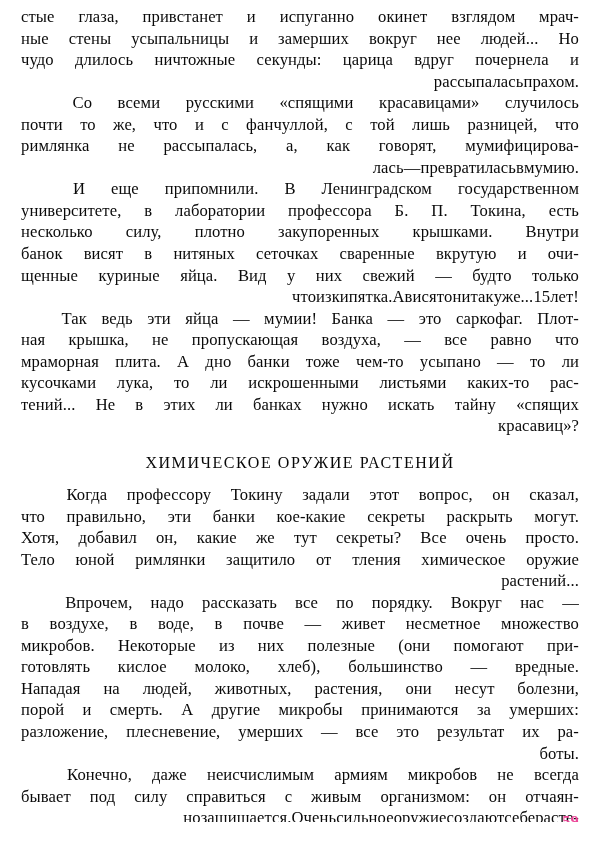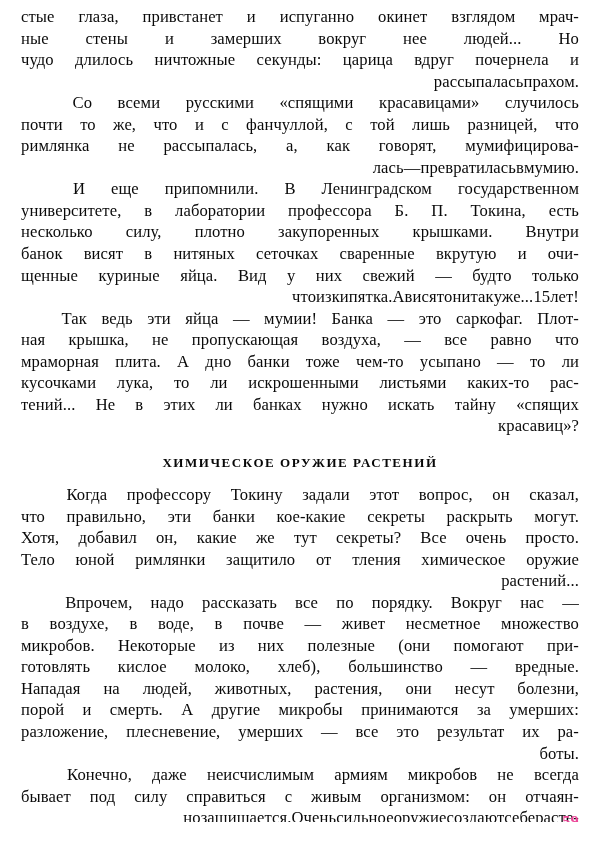--- a/index.html
+++ b/index.html
@@ -44,22 +44,22 @@
   }
   .ln > span {
     flex: none;
   }
   .heading {
     position: absolute;
     left: 0;
     top: 452px;
     width: 600px;
     text-align: center;
-    font-size: 13px;
-    font-weight: bold;
+    font-size: 16px;
+    font-weight: normal;
     letter-spacing: 1.55px;
     line-height: 22px;
     font-family: "Liberation Serif", "DejaVu Serif", serif;
     color: #080808;
   }
   .block2 {
     position: absolute;
     left: 21px;
     top: 484px;
     width: 558px;
@@ -75,21 +75,21 @@
     letter-spacing: 0.2px;
   }
 </style>
 </head>
 <body>
 
 <div class="page">
 
   <div class="textblock">
       <div class="ln"><span>стые</span><span>глаза,</span><span>привстанет</span><span>и</span><span>испуганно</span><span>окинет</span><span>взглядом</span><span>мрач-</span></div>
-      <div class="ln"><span>ные</span><span>стены</span><span>и</span><span>замерших</span><span>вокруг</span><span>нее</span><span>людей...</span><span>Но</span></div>
+      <div class="ln"><span>ные</span><span>стены</span><span>усыпальницы</span><span>и</span><span>замерших</span><span>вокруг</span><span>нее</span><span>людей...</span><span>Но</span></div>
       <div class="ln"><span>чудо</span><span>длилось</span><span>ничтожные</span><span>секунды:</span><span>царица</span><span>вдруг</span><span>почернела</span><span>и</span></div>
       <div class="ln last"><span>рассыпалась</span><span>прахом.</span></div>
       <div class="ln indent"><span>Со</span><span>всеми</span><span>русскими</span><span>«спящими</span><span>красавицами»</span><span>случилось</span></div>
       <div class="ln"><span>почти</span><span>то</span><span>же,</span><span>что</span><span>и</span><span>с</span><span>фанчуллой,</span><span>с</span><span>той</span><span>лишь</span><span>разницей,</span><span>что</span></div>
       <div class="ln"><span>римлянка</span><span>не</span><span>рассыпалась,</span><span>а,</span><span>как</span><span>говорят,</span><span>мумифицирова-</span></div>
       <div class="ln last"><span>лась</span><span>—</span><span>превратилась</span><span>в</span><span>мумию.</span></div>
       <div class="ln indent"><span>И</span><span>еще</span><span>припомнили.</span><span>В</span><span>Ленинградском</span><span>государственном</span></div>
       <div class="ln"><span>университете,</span><span>в</span><span>лаборатории</span><span>профессора</span><span>Б.</span><span>П.</span><span>Токина,</span><span>есть</span></div>
       <div class="ln"><span>несколько</span><span>силу,</span><span>плотно</span><span>закупоренных</span><span>крышками.</span><span>Внутри</span></div>
       <div class="ln"><span>банок</span><span>висят</span><span>в</span><span>нитяных</span><span>сеточках</span><span>сваренные</span><span>вкрутую</span><span>и</span><span>очи-</span></div>

